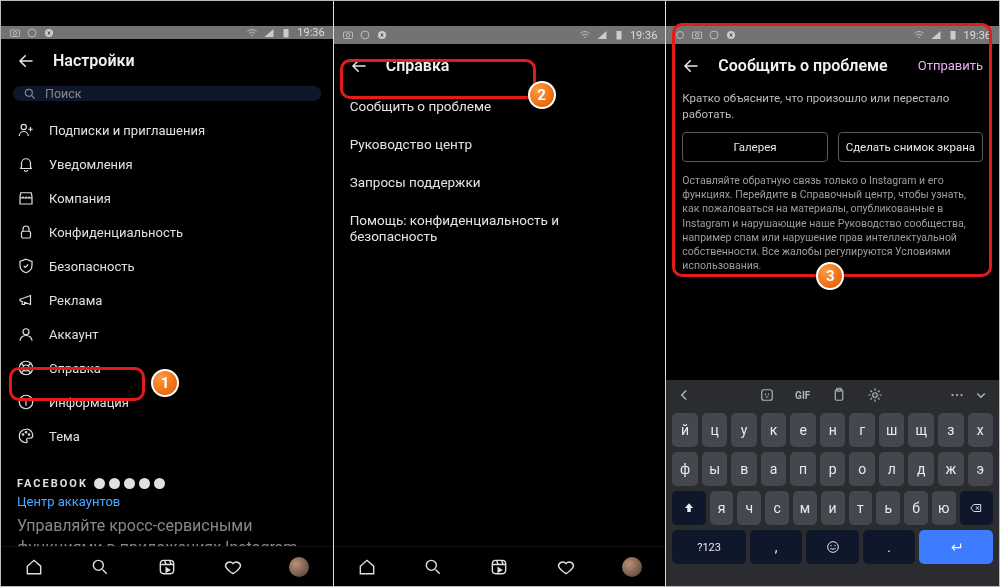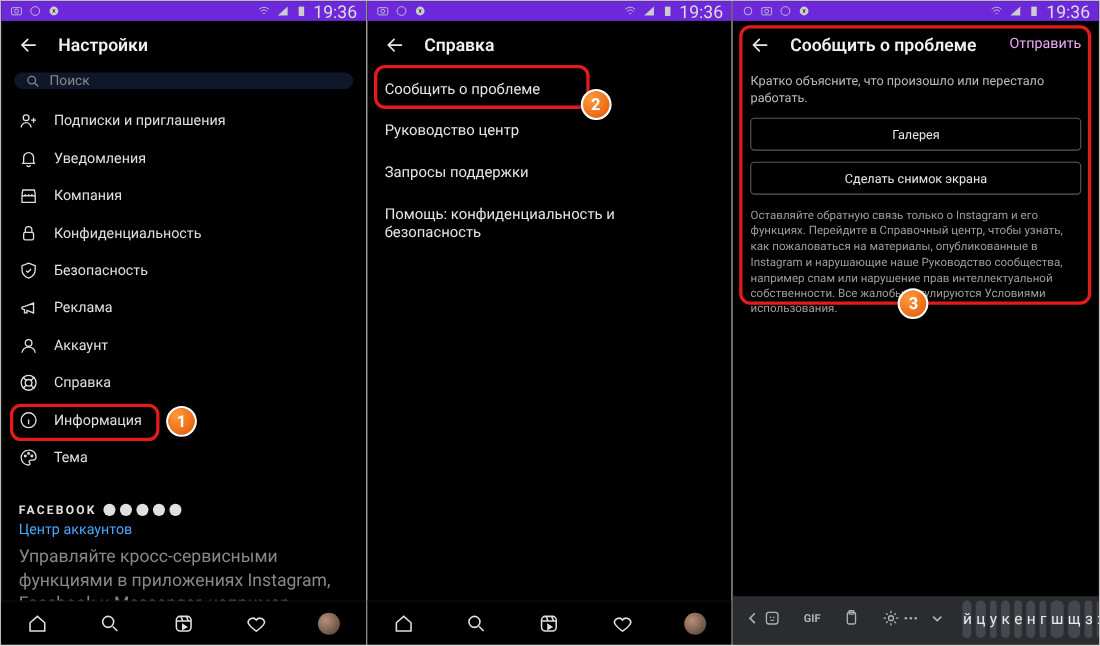--- a/index.html
+++ b/index.html
@@ -35,23 +35,24 @@
   }
   .phone:last-child { border-right: none; }
 
   
   .statusbar {
     height: 18px;
     display: flex;
     justify-content: space-between;
     align-items: center;
     padding: 0 8px;
-    font-size: 16px;
+    font-size: 11px;
     color: #ddd;
-    background: #6d28d9;
+    background: #737373;
+    margin-top: 25px;
   }
   .statusbar .sb-left, .statusbar .sb-right { display: flex; gap: 5px; align-items: center; }
   .sb-icon { width: 12px; height: 12px; fill: #ddd; }
 
   
   .app-header {
     display: flex;
     align-items: center;
     gap: 18px;
     padding: 12px 16px 10px;
@@ -129,40 +130,40 @@
     display: flex;
     align-items: center;
     justify-content: center;
     box-shadow: 0 1px 3px rgba(0,0,0,.5);
     z-index: 50;
   }
 
   
   .report-area { padding: 6px 16px 0; }
   .report-desc { color:#bcbcbc; font-size:11.5px; line-height:1.35; padding-bottom:10px;}
-  .btn-row { display:flex; gap:10px; padding-bottom:12px;flex-direction:column;}
+  .btn-row { display:flex; gap:10px; padding-bottom:12px;}
   .btn-out {
     flex:1;
     border:1px solid #5a5a5a;
     border-radius:4px;
     text-align:center;
     padding:7px 4px;
     font-size:11.5px;
     color:#e8e8e8;
   }
   .report-note { color:#9e9e9e; font-size:10.5px; line-height:1.35;}
 
   
   .keyboard {
     position: absolute;
     bottom: 0; left: 0; right: 0;
     background: #2a2c30;
-    padding: 4px 3px 6px;
-    display: flex;
-    flex-direction: row;
+    padding: 4px 3px 22px;
+    display: flex;
+    flex-direction: column;
     gap: 5px;
   }
   .kb-toprow {
     display:flex;
     justify-content: space-between;
     align-items:center;
     padding: 2px 6px 4px;
     color:#aeb2b9;
     font-size:12px;
   }

